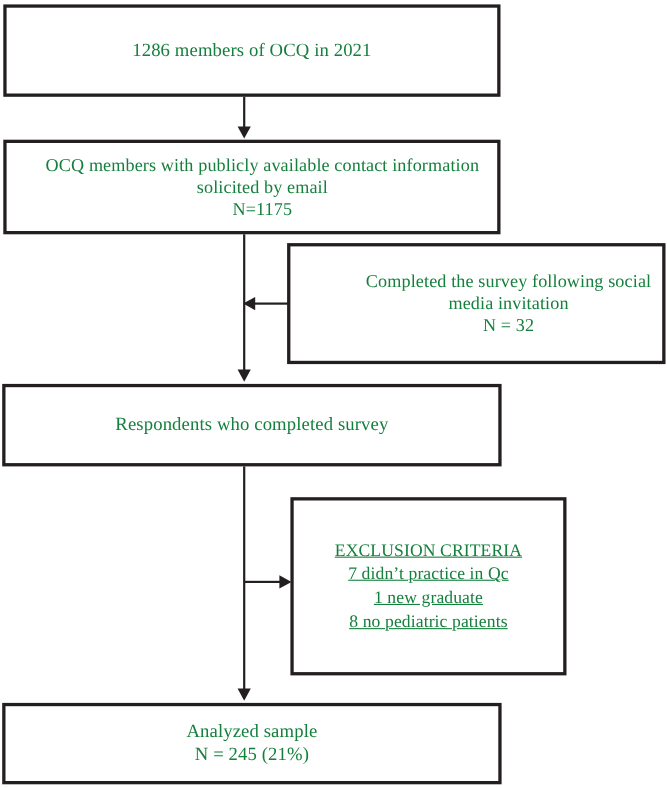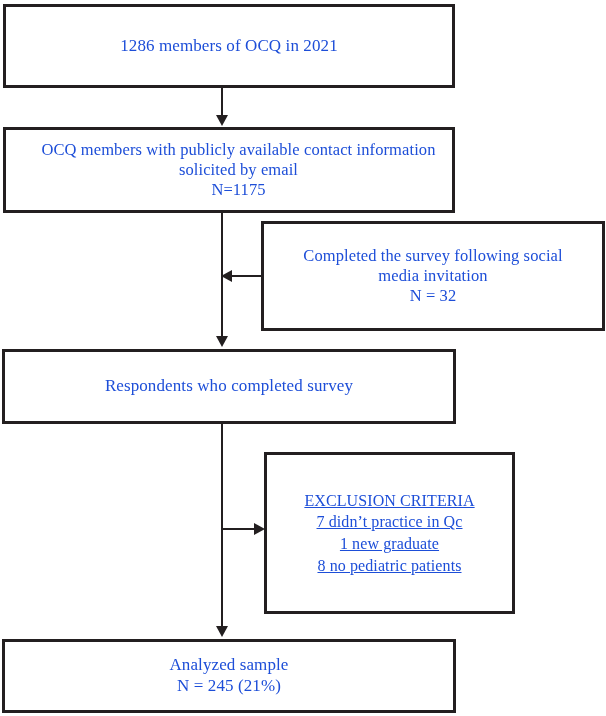--- a/index.html
+++ b/index.html
@@ -7,21 +7,21 @@
     margin: 0;
     padding: 0;
     background: #ffffff;
   }
   #canvas {
     position: relative;
     width: 606px;
     height: 716px;
     background: #ffffff;
     font-family: "Liberation Serif", "DejaVu Serif", serif;
-    color: #1d4ed8;
+    color: #15803d;
     overflow: hidden;
   }
   .node {
     position: absolute;
     box-sizing: border-box;
     border: 3px solid #231f20;
     background: #ffffff;
     display: flex;
     align-items: center;
     justify-content: center;
@@ -35,21 +35,21 @@
     padding: 0 10px;
   }
   .node .lines span {
     display: block;
     white-space: nowrap;
   }
 
   
   #node-population   { left: 3px;   top: 4px;   width: 452px; height: 84px; }
   #node-solicited    { left: 3px;   top: 127px; width: 452px; height: 86px; padding-left: 19px; }
-  #node-social       { left: 261px; top: 221px; width: 344px; height: 110px; }
+  #node-social       { left: 261px; top: 221px; width: 344px; height: 110px; justify-content: flex-end; }
   #node-respondents  { left: 2px;   top: 349px; width: 454px; height: 75px; align-items: center; }
   #node-exclusion    { left: 264px; top: 452px; width: 251px; height: 162px; }
   #node-analyzed     { left: 2px;   top: 639px; width: 454px; height: 74px; }
 
   #node-solicited .lines { font-size: 16.5px; }
   #node-exclusion .lines { font-size: 16px; line-height: 1.35; text-decoration: underline; }
   #node-social .lines    { font-size: 16.5px; }
 
   
   .conn-v {

